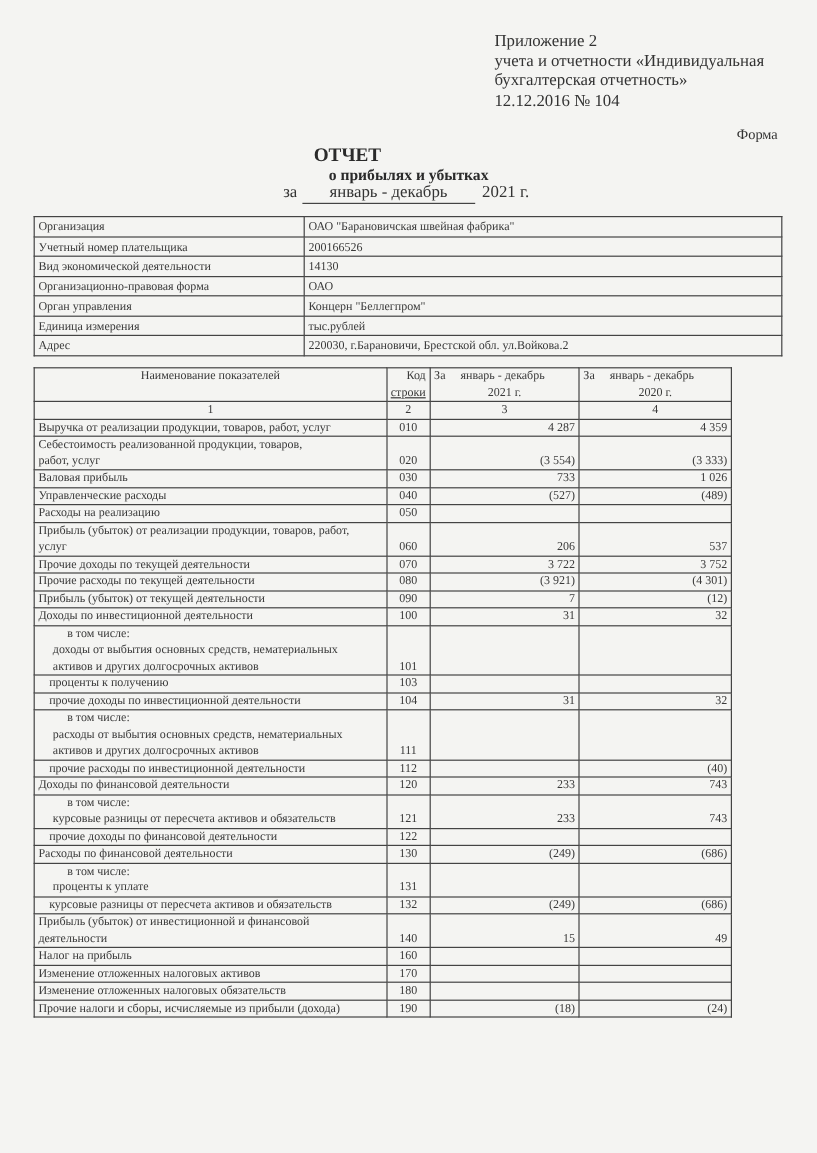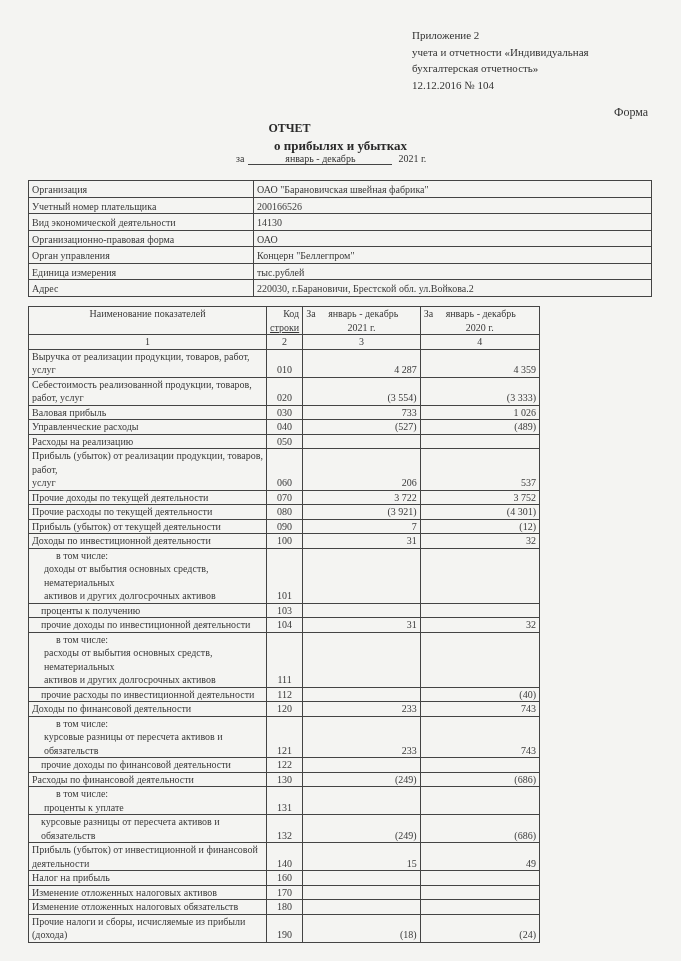--- a/index.html
+++ b/index.html
@@ -1,36 +1,36 @@
 <!DOCTYPE html>
 <html><head>
 <meta charset="utf-8">
 <style>
   html, body { margin:0; padding:0; }
   body {
     width:681px; height:961px; background:#f4f4f2; overflow:hidden;
     font-family:"Liberation Serif", serif; color:#2a2a2a; position:relative;
   }
   .appendix {
-    position:absolute; left:412px; top:27px; font-size:11px; line-height:16.5px; color:#333;
+    position:absolute; left:412px; top:27px; font-size:14px; line-height:16.5px; color:#333;
   }
   .forma { position:absolute; left:614px; top:105px; font-size:12px; color:#333; }
-  .title { position:absolute; left:0; width:579px; text-align:center; top:121px; font-weight:bold; font-size:12px; }
+  .title { position:absolute; left:0; width:579px; text-align:center; top:121px; font-weight:bold; font-size:16px; }
   .subtitle { position:absolute; left:0; width:681px; text-align:center; top:138px; font-weight:bold; font-size:13px; }
-  .period { position:absolute; left:236px; top:153px; font-size:10px; color:#333; }
+  .period { position:absolute; left:236px; top:153px; font-size:14px; color:#333; }
   .period .u { display:inline-block; width:144px; border-bottom:1px solid #444; text-align:center; margin:0 6px 0 4px; }
 
   table { border-collapse:collapse; position:absolute; font-size:10px; color:#3a3a3a;padding-left:29px; }
   td { border:1px solid #444; padding:0 3px; vertical-align:bottom; line-height:13.5px; white-space:nowrap; }
 
   .info { left:28px; top:180px; width:624px; }
   .info td { height:15.5px; padding:0 3px; }
   .info td.lbl { width:218px; }
 
-  .main { left:28px; top:306px; width:512px; }
+  .main { left:28px; top:306px; width:582px; }
   .main td.name { width:323px; white-space:normal; }
   .main td.code { width:28px; text-align:center; }
   .main td.v3 { width:123px; text-align:right; }
   .main td.v4 { width:126px; text-align:right; }
   .main .hdr td { vertical-align:top; text-align:right; }
   .main .hdr td.h3, .main .hdr td.h4 { text-align:left; }
   .main .num td { text-align:center; height:12px; }
   .ind1 { padding-left:12px !important; }
   .sub { display:block; padding-left:24px; }
   .line { display:block; }

